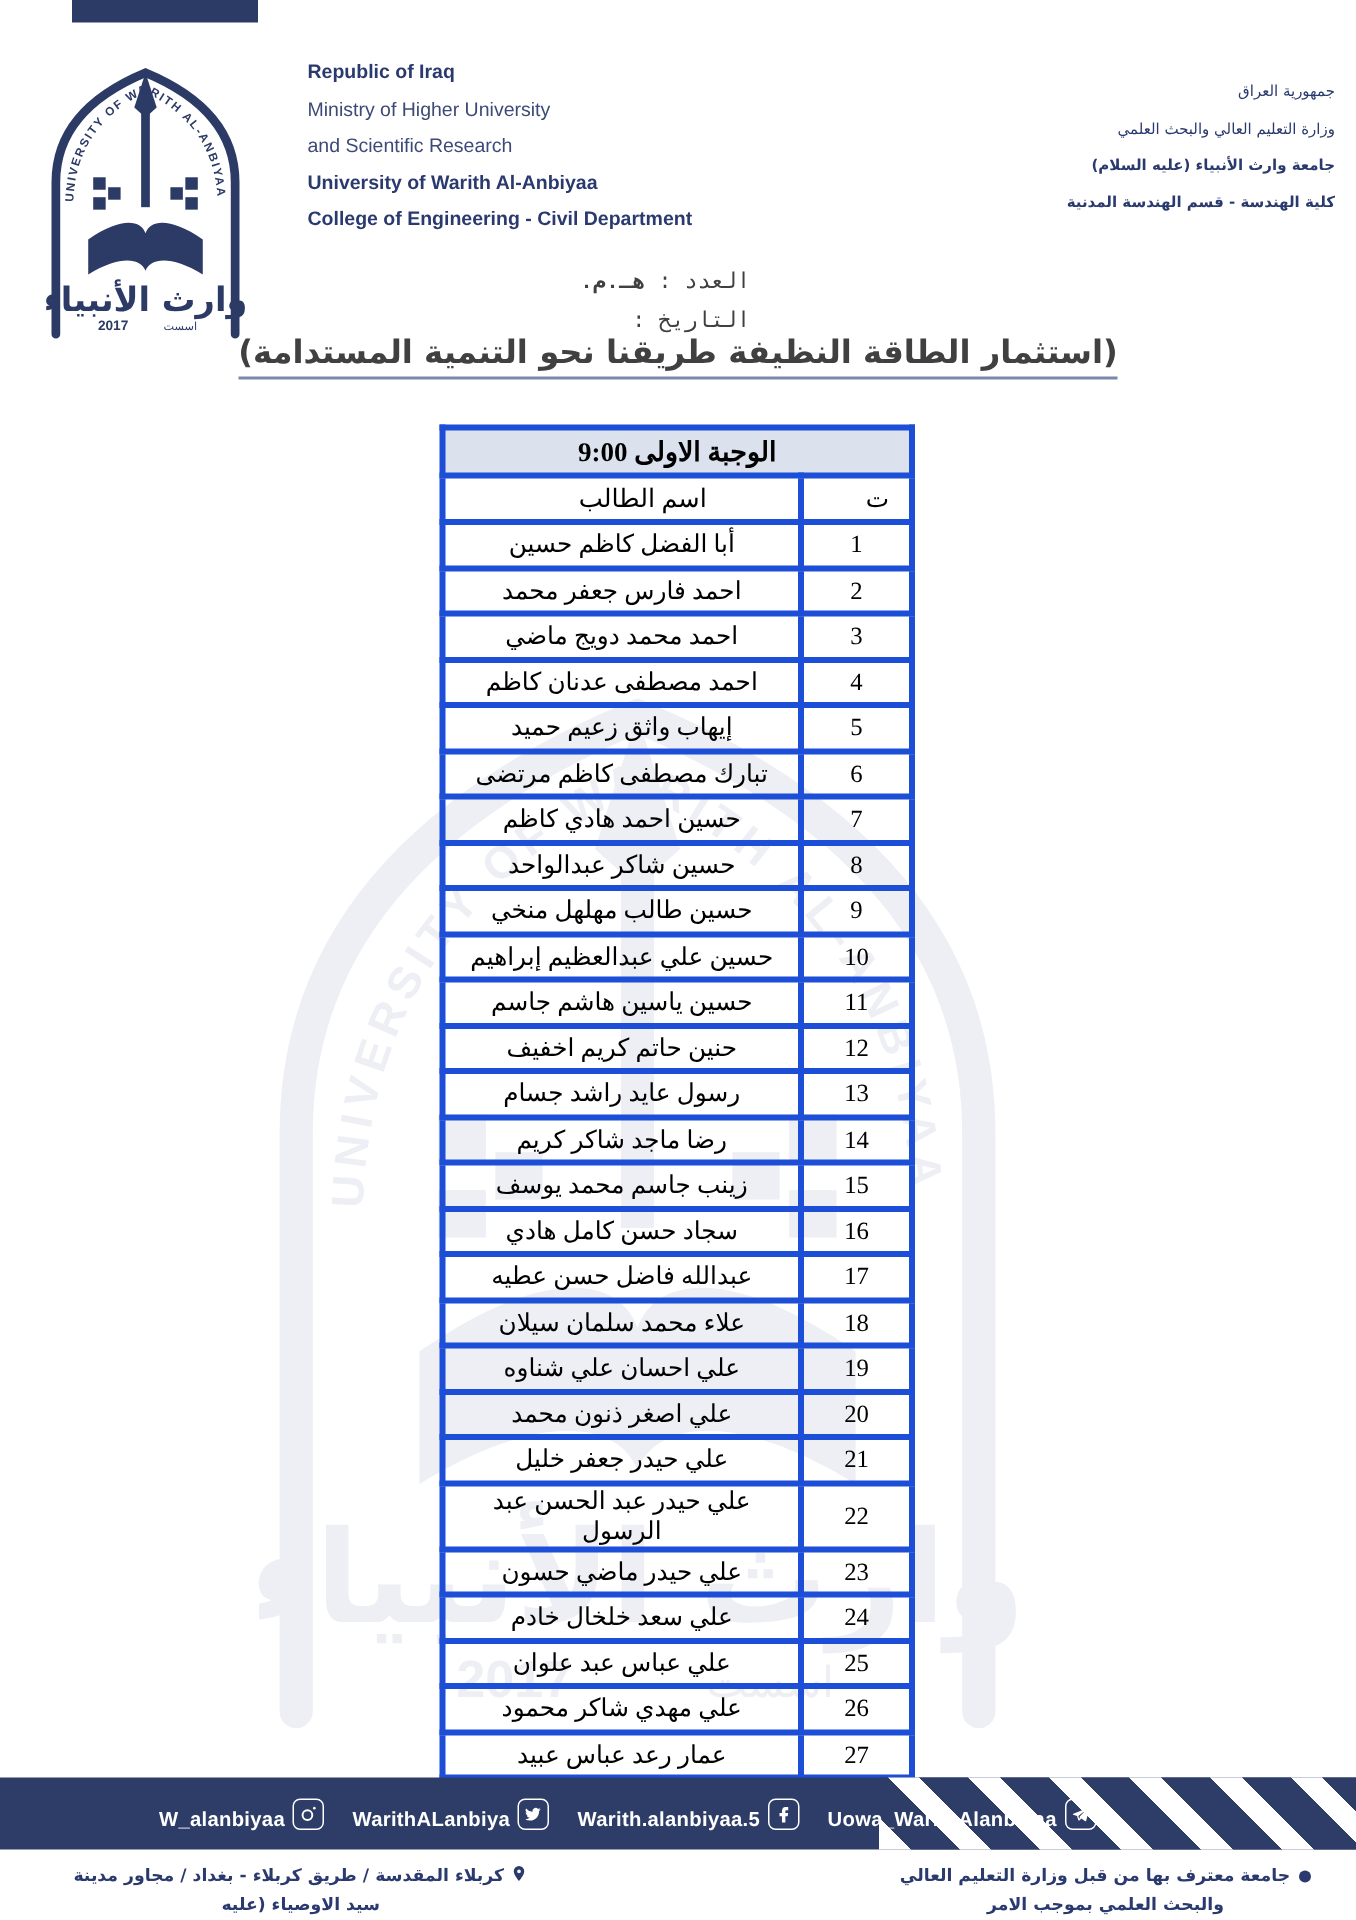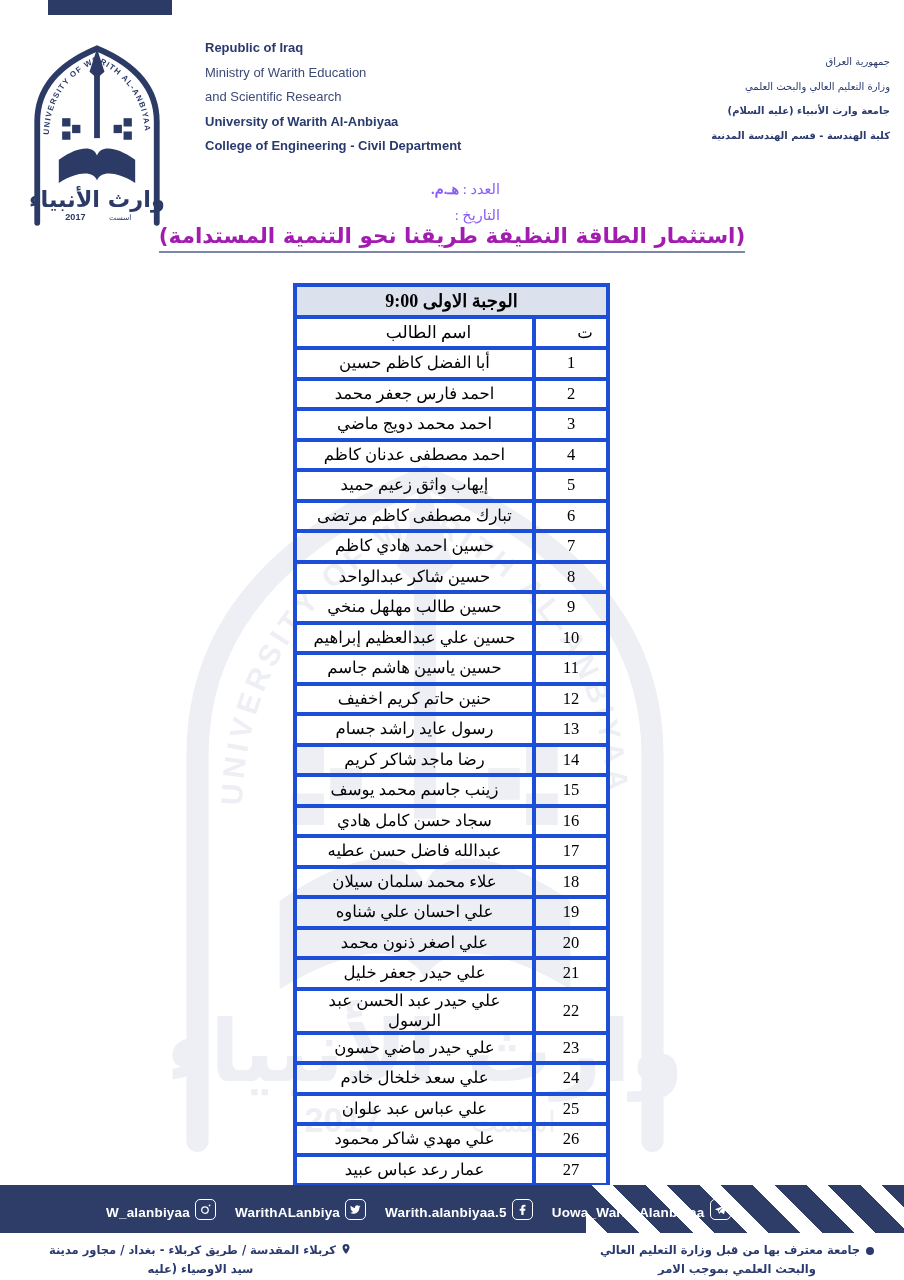--- a/index.html
+++ b/index.html
@@ -15,27 +15,27 @@
   
   .header-tab{left:48px;top:0;width:124px;height:15px;background:#2c3a66;}
   .logo-box{left:14px;top:18px;width:166px;height:212px;color:#2c3a66;}
   .logo-box svg{width:100%;height:100%;}
   .eng-block{left:205px;top:36px;color:#2a3a6e;font-size:13px;line-height:24.5px;}
   .eng-block .b{font-weight:bold;}
   .eng-block .r{color:#3d4a77;}
   .ar-block{right:14px;top:50px;direction:rtl;text-align:right;color:#2a3a6e;
     font-size:10px;line-height:24.5px;font-family:"DejaVu Sans",sans-serif;}
   .ar-block .b{font-weight:bold;}
-  .numdate{right:404px;top:176px;direction:rtl;text-align:right;color:#8b5cf6;
-    font-size:14.5px;line-height:26px;font-family:Liberation Serif, serif;}
+  .numdate{right:404px;top:176px;direction:rtl;text-align:right;color:#404040;
+    font-size:14.5px;line-height:26px;font-family:Liberation Mono, monospace;}
   .numdate .b{font-weight:bold;}
   
   .doc-title{left:0;top:223px;width:904px;text-align:center;direction:rtl;}
   .doc-title span{
-    font-family:"DejaVu Sans",sans-serif;font-weight:bold;font-size:21.5px;color:#a21caf;
+    font-family:"DejaVu Sans",sans-serif;font-weight:bold;font-size:21.5px;color:#404040;
     border-bottom:2px solid #7d87ac;padding-bottom:3px;
   }
   
   .stu-table{position:absolute;left:293px;top:283px;width:317px;z-index:1;
     border-collapse:collapse;direction:rtl;
     font-family:"Liberation Serif","DejaVu Serif",serif;color:#000;background:transparent;}
   .stu-table td{border:4px solid #1d4ed8;padding:0 4px;background:transparent;}
   .stu-table .batch{height:28px;background:#dbe2ee;font-weight:bold;font-size:18px;text-align:center;}
   .stu-table .colhead{height:27px;font-size:17px;text-align:center;padding-left:32px;}
   .stu-table .num{width:34px;text-align:center;font-size:16.5px;height:26.5px;}
@@ -116,21 +116,21 @@
       </g>
       <path d="M54 168 C80 150 96 152 100 163 C104 152 120 150 146 168 L146 196 C120 180 104 183 100 193 C96 183 80 180 54 196 Z"></path>
       <text x="100" y="225" text-anchor="middle" font-size="27" font-weight="bold" font-family="DejaVu Sans, sans-serif">وارث الأنبياء</text>
       <text x="74" y="241" text-anchor="middle" font-size="11" font-weight="bold" font-family="Liberation Sans, sans-serif">2017</text>
       <text x="128" y="241" text-anchor="middle" font-size="9" font-family="DejaVu Sans, sans-serif">اسست</text>
     </svg>
   </div>
 
   <div class="layer eng-block">
     <div class="b">Republic of Iraq</div>
-    <div class="r">Ministry of Warith Education</div>
+    <div class="r">Ministry of Higher University</div>
     <div class="r">and Scientific Research</div>
     <div class="b">University of Warith Al-Anbiyaa</div>
     <div class="b">College of Engineering - Civil Department</div>
   </div>
 
   <div class="layer ar-block">
     <div>جمهورية العراق</div>
     <div>وزارة التعليم العالي والبحث العلمي</div>
     <div class="b">جامعة وارث الأنبياء (عليه السلام)</div>
     <div class="b">كلية الهندسة - قسم الهندسة المدنية</div>

